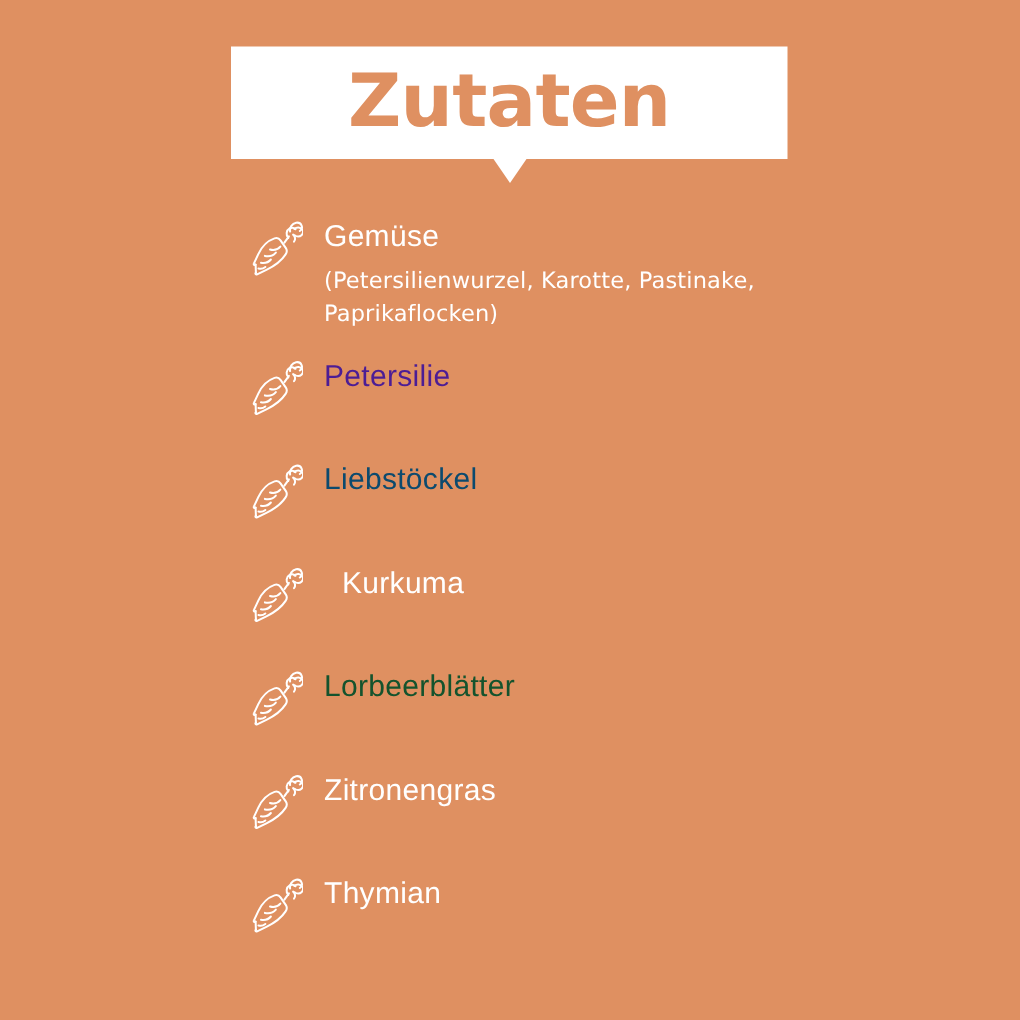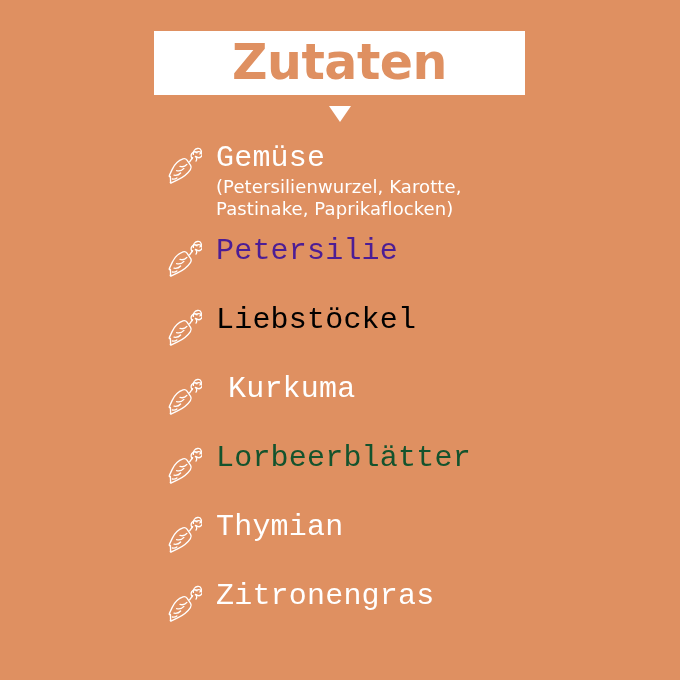--- a/index.html
+++ b/index.html
@@ -23,21 +23,21 @@
     background: #df9061;
     box-sizing: border-box;
   }
 
   
   #banner-wrap {
     position: absolute;
     left: 154px;
     top: 31px;
     width: 371px;
-    height: 64px;
+    height: 75px;
   }
   #banner {
     width: 100%;
     height: 100%;
     background: #ffffff;
     display: flex;
     align-items: center;
     justify-content: center;
   }
   #banner-title {
@@ -89,31 +89,31 @@
     width: 36px;
     height: 44px;
   }
   .row-text {
     flex: 1 1 auto;
     min-width: 0;
     padding-top: 1px;
   }
   .ingredient-name {
     color: #ffffff;
-    font-family: Liberation Mono, monospace;
-    font-size: 30px;
+    font-family: Liberation Sans, sans-serif;
+    font-size: 20px;
     font-weight: normal;
     line-height: 34px;
     letter-spacing: 0.2px;
     white-space: nowrap;
   }
   .ingredient-sub {
     color: #ffffff;
     font-family: "DejaVu Sans", sans-serif;
-    font-size: 18px;
+    font-size: 15px;
     font-weight: normal;
     line-height: 22px;
     letter-spacing: 0.1px;
     max-width: 300px;
     margin-top: 1px;
   }
   .ingredient-sub:empty {
     display: none;
   }
 </style>
@@ -219,21 +219,21 @@
         <path d="M26.2 16.6 C24.4 14.6 24.8 11.6 27.1 10.3
                  C28.4 9.6 30.0 9.8 31.0 10.8"></path>
         <path d="M27.4 12.4 C27.0 9.6 28.7 7.0 31.4 6.5
                  C33.0 6.2 34.4 6.9 35.0 8.2 C35.6 9.6 35.1 11.2 33.9 12.0"></path>
         <path d="M30.2 10.6 C31.9 9.2 34.2 9.4 35.4 10.9
                  C36.3 12.1 36.1 13.8 35.0 14.8 C33.8 15.9 31.8 15.9 30.4 14.8"></path>
         <path d="M29.4 14.4 C30.9 15.6 31.2 17.7 30.0 19.1"></path>
       </svg>
     </span>
     <span class="row-text">
-      <span class="ingredient-name" style="color: #000000; text-align: center;">Liebstöckel</span>
+      <span class="ingredient-name" style="color: #0c4a6e; text-align: center;">Liebstöckel</span>
       
     </span>
   </div>
       <div class="ingredient-row">
     <span class="carrot-icon">
       <svg viewBox="0 0 36 44" xmlns="http://www.w3.org/2000/svg" fill="none" stroke="#ffffff" stroke-width="1.35" stroke-linecap="round" stroke-linejoin="round">
 
         <path d="M4.6 39.8 C3.9 40.5 4.6 41.3 5.4 40.9 L11.6 37.9
                  C17.4 35.1 21.8 31.6 24.4 27.6 C25.3 26.2 25.4 24.6 24.6 23.4
                  L21.0 18.2 C20.1 16.9 18.5 16.4 17.0 16.9
@@ -318,52 +318,52 @@
         <path d="M26.2 16.6 C24.4 14.6 24.8 11.6 27.1 10.3
                  C28.4 9.6 30.0 9.8 31.0 10.8"></path>
         <path d="M27.4 12.4 C27.0 9.6 28.7 7.0 31.4 6.5
                  C33.0 6.2 34.4 6.9 35.0 8.2 C35.6 9.6 35.1 11.2 33.9 12.0"></path>
         <path d="M30.2 10.6 C31.9 9.2 34.2 9.4 35.4 10.9
                  C36.3 12.1 36.1 13.8 35.0 14.8 C33.8 15.9 31.8 15.9 30.4 14.8"></path>
         <path d="M29.4 14.4 C30.9 15.6 31.2 17.7 30.0 19.1"></path>
       </svg>
     </span>
     <span class="row-text">
+      <span class="ingredient-name" style="color: rgb(255, 255, 255);">Zitronengras</span>
+      
+    </span>
+  </div>
+      <div class="ingredient-row">
+    <span class="carrot-icon">
+      <svg viewBox="0 0 36 44" xmlns="http://www.w3.org/2000/svg" fill="none" stroke="#ffffff" stroke-width="1.35" stroke-linecap="round" stroke-linejoin="round">
+
+        <path d="M4.6 39.8 C3.9 40.5 4.6 41.3 5.4 40.9 L11.6 37.9
+                 C17.4 35.1 21.8 31.6 24.4 27.6 C25.3 26.2 25.4 24.6 24.6 23.4
+                 L21.0 18.2 C20.1 16.9 18.5 16.4 17.0 16.9
+                 C12.6 18.4 8.7 22.0 6.2 27.4 L3.3 33.6
+                 C2.9 34.4 3.7 35.1 4.4 34.4"></path>
+
+        <path d="M4.4 34.4 L4.6 39.8"></path>
+
+        <path d="M8.0 33.2 C10.6 33.6 13.1 32.8 14.6 31.0"></path>
+        <path d="M10.6 28.6 C13.4 29.2 16.2 28.4 17.9 26.4"></path>
+        <path d="M14.0 24.4 C16.6 25.1 19.3 24.3 20.9 22.4"></path>
+        <path d="M6.3 37.0 C8.0 37.4 9.7 37.0 10.9 36.0"></path>
+
+        <path d="M23.6 19.8 L26.6 15.6"></path>
+
+        <path d="M26.2 16.6 C24.4 14.6 24.8 11.6 27.1 10.3
+                 C28.4 9.6 30.0 9.8 31.0 10.8"></path>
+        <path d="M27.4 12.4 C27.0 9.6 28.7 7.0 31.4 6.5
+                 C33.0 6.2 34.4 6.9 35.0 8.2 C35.6 9.6 35.1 11.2 33.9 12.0"></path>
+        <path d="M30.2 10.6 C31.9 9.2 34.2 9.4 35.4 10.9
+                 C36.3 12.1 36.1 13.8 35.0 14.8 C33.8 15.9 31.8 15.9 30.4 14.8"></path>
+        <path d="M29.4 14.4 C30.9 15.6 31.2 17.7 30.0 19.1"></path>
+      </svg>
+    </span>
+    <span class="row-text">
       <span class="ingredient-name" style="color: rgb(255, 255, 255);">Thymian</span>
       
     </span>
   </div>
-      <div class="ingredient-row">
-    <span class="carrot-icon">
-      <svg viewBox="0 0 36 44" xmlns="http://www.w3.org/2000/svg" fill="none" stroke="#ffffff" stroke-width="1.35" stroke-linecap="round" stroke-linejoin="round">
-
-        <path d="M4.6 39.8 C3.9 40.5 4.6 41.3 5.4 40.9 L11.6 37.9
-                 C17.4 35.1 21.8 31.6 24.4 27.6 C25.3 26.2 25.4 24.6 24.6 23.4
-                 L21.0 18.2 C20.1 16.9 18.5 16.4 17.0 16.9
-                 C12.6 18.4 8.7 22.0 6.2 27.4 L3.3 33.6
-                 C2.9 34.4 3.7 35.1 4.4 34.4"></path>
-
-        <path d="M4.4 34.4 L4.6 39.8"></path>
-
-        <path d="M8.0 33.2 C10.6 33.6 13.1 32.8 14.6 31.0"></path>
-        <path d="M10.6 28.6 C13.4 29.2 16.2 28.4 17.9 26.4"></path>
-        <path d="M14.0 24.4 C16.6 25.1 19.3 24.3 20.9 22.4"></path>
-        <path d="M6.3 37.0 C8.0 37.4 9.7 37.0 10.9 36.0"></path>
-
-        <path d="M23.6 19.8 L26.6 15.6"></path>
-
-        <path d="M26.2 16.6 C24.4 14.6 24.8 11.6 27.1 10.3
-                 C28.4 9.6 30.0 9.8 31.0 10.8"></path>
-        <path d="M27.4 12.4 C27.0 9.6 28.7 7.0 31.4 6.5
-                 C33.0 6.2 34.4 6.9 35.0 8.2 C35.6 9.6 35.1 11.2 33.9 12.0"></path>
-        <path d="M30.2 10.6 C31.9 9.2 34.2 9.4 35.4 10.9
-                 C36.3 12.1 36.1 13.8 35.0 14.8 C33.8 15.9 31.8 15.9 30.4 14.8"></path>
-        <path d="M29.4 14.4 C30.9 15.6 31.2 17.7 30.0 19.1"></path>
-      </svg>
-    </span>
-    <span class="row-text">
-      <span class="ingredient-name" style="color: rgb(255, 255, 255);">Zitronengras</span>
-      
-    </span>
-  </div>
     </div>
 
 </div>
 
 </body></html>

